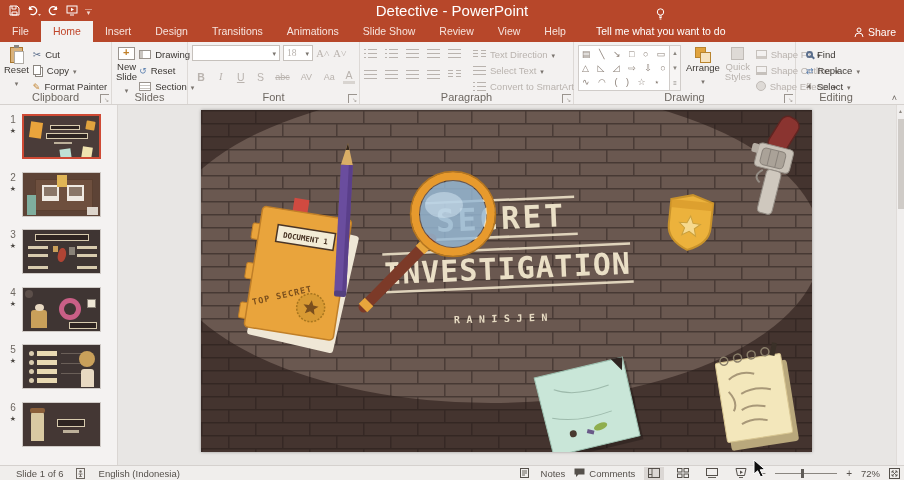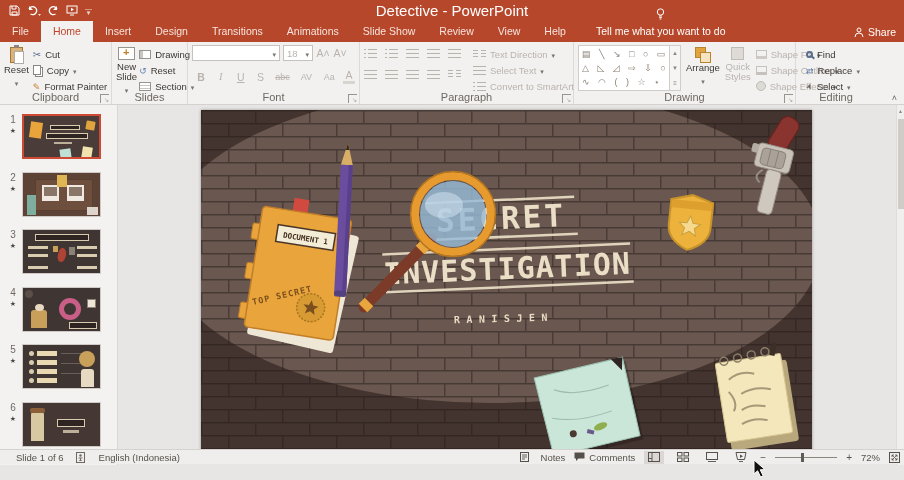--- a/index.html
+++ b/index.html
@@ -81,21 +81,21 @@
   .thumb div { position:absolute; }
 
   
   .canvas { position:absolute; left:118px; top:105px; right:8px; bottom:15px; background:#e8e6e4; }
   .slide { position:absolute; left:83px; top:5px; width:611px; height:342px; box-shadow:0 0 3px rgba(0,0,0,.35); background:#44342f; }
   .vscroll { position:absolute; right:0; top:105px; width:8px; bottom:15px; background:#f1efee; border-left:1px solid #e0dcd9; }
   .vscroll .arr { display:block; text-align:center; font-size:5px; color:#8a857f; padding-top:3px; }
   .vthumb { position:absolute; left:1px; top:14px; width:6px; height:90px; background:#cfcbc7; }
 
   
-  .statusbar { position:absolute; left:0; right:0; bottom:16px; height:15px; background:#f0eeec; border-top:1px solid #d5d1ce; font-size:9.5px; color:#55504b; display:flex; align-items:center; }
+  .statusbar { position:absolute; left:0; right:0; bottom:0; height:15px; background:#f0eeec; border-top:1px solid #d5d1ce; font-size:9.5px; color:#55504b; display:flex; align-items:center; }
   .statusbar .left { display:flex; align-items:center; gap:12px; padding-left:16px; }
   .statusbar .right { position:absolute; right:4px; display:flex; align-items:center; gap:9px; }
   .viewbtn { display:flex; align-items:center; justify-content:center; width:20px; height:13px; }
   .viewbtn.sel { background:#dbd7d4; }
   .ztrack { width:62px; height:1px; background:#8a8680; position:relative; }
   .zthumb { position:absolute; left:26px; top:-4px; width:3px; height:9px; background:#5f5b57; }
   .zbtn { font-size:10px; color:#55504b; }
 
   .cursor { position:absolute; left:753px; top:459px; z-index:99; }
 </style>
@@ -208,21 +208,21 @@
               <span class="ic-section"></span>
               <span>Section</span>
               <span class="dd"></span>
             </div>
         </div>
       </div>
       <div class="grp-label">Slides</div>
     </div>
 
     <div class="group" style="width:172px;">
-      <div style="display:flex; gap:3px; align-items:center;">
+      <div style="display:flex; gap:3px; align-items:center;font-family:Liberation Serif, serif;">
         <div class="combo" style="width:88px;">
             <span></span>
             <span class="dd"></span>
           </div>
         <div class="combo" style="width:30px;">
             <span>18</span>
             <span class="dd"></span>
           </div>
         <span class="fbtn disabled">A˄</span>
         <span class="fbtn disabled">A˅</span>

